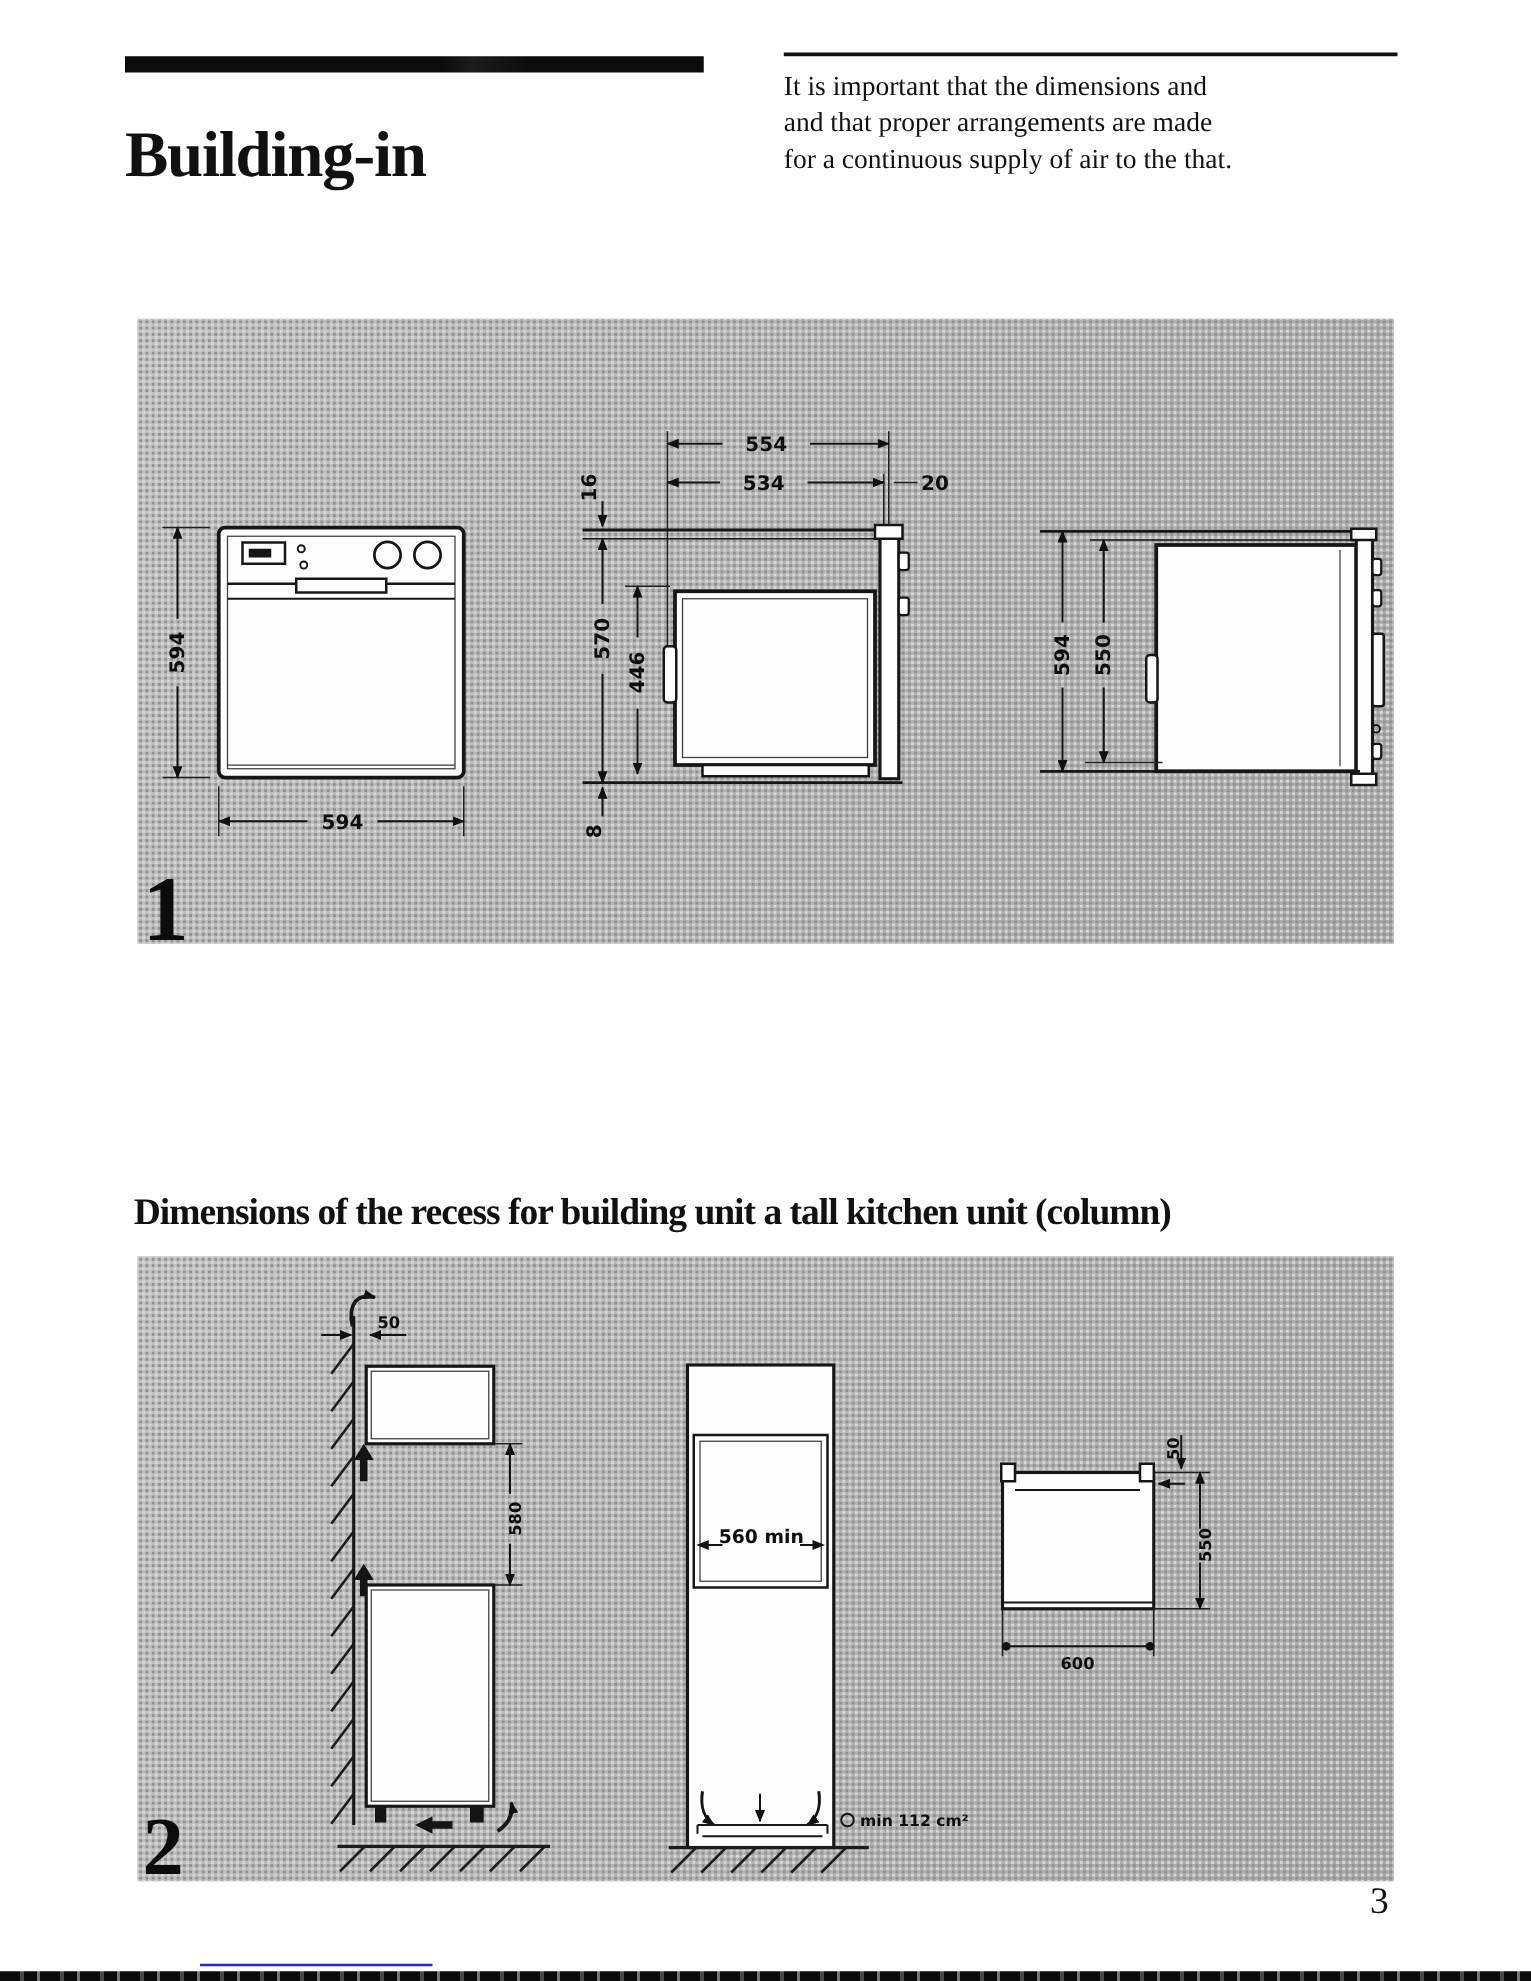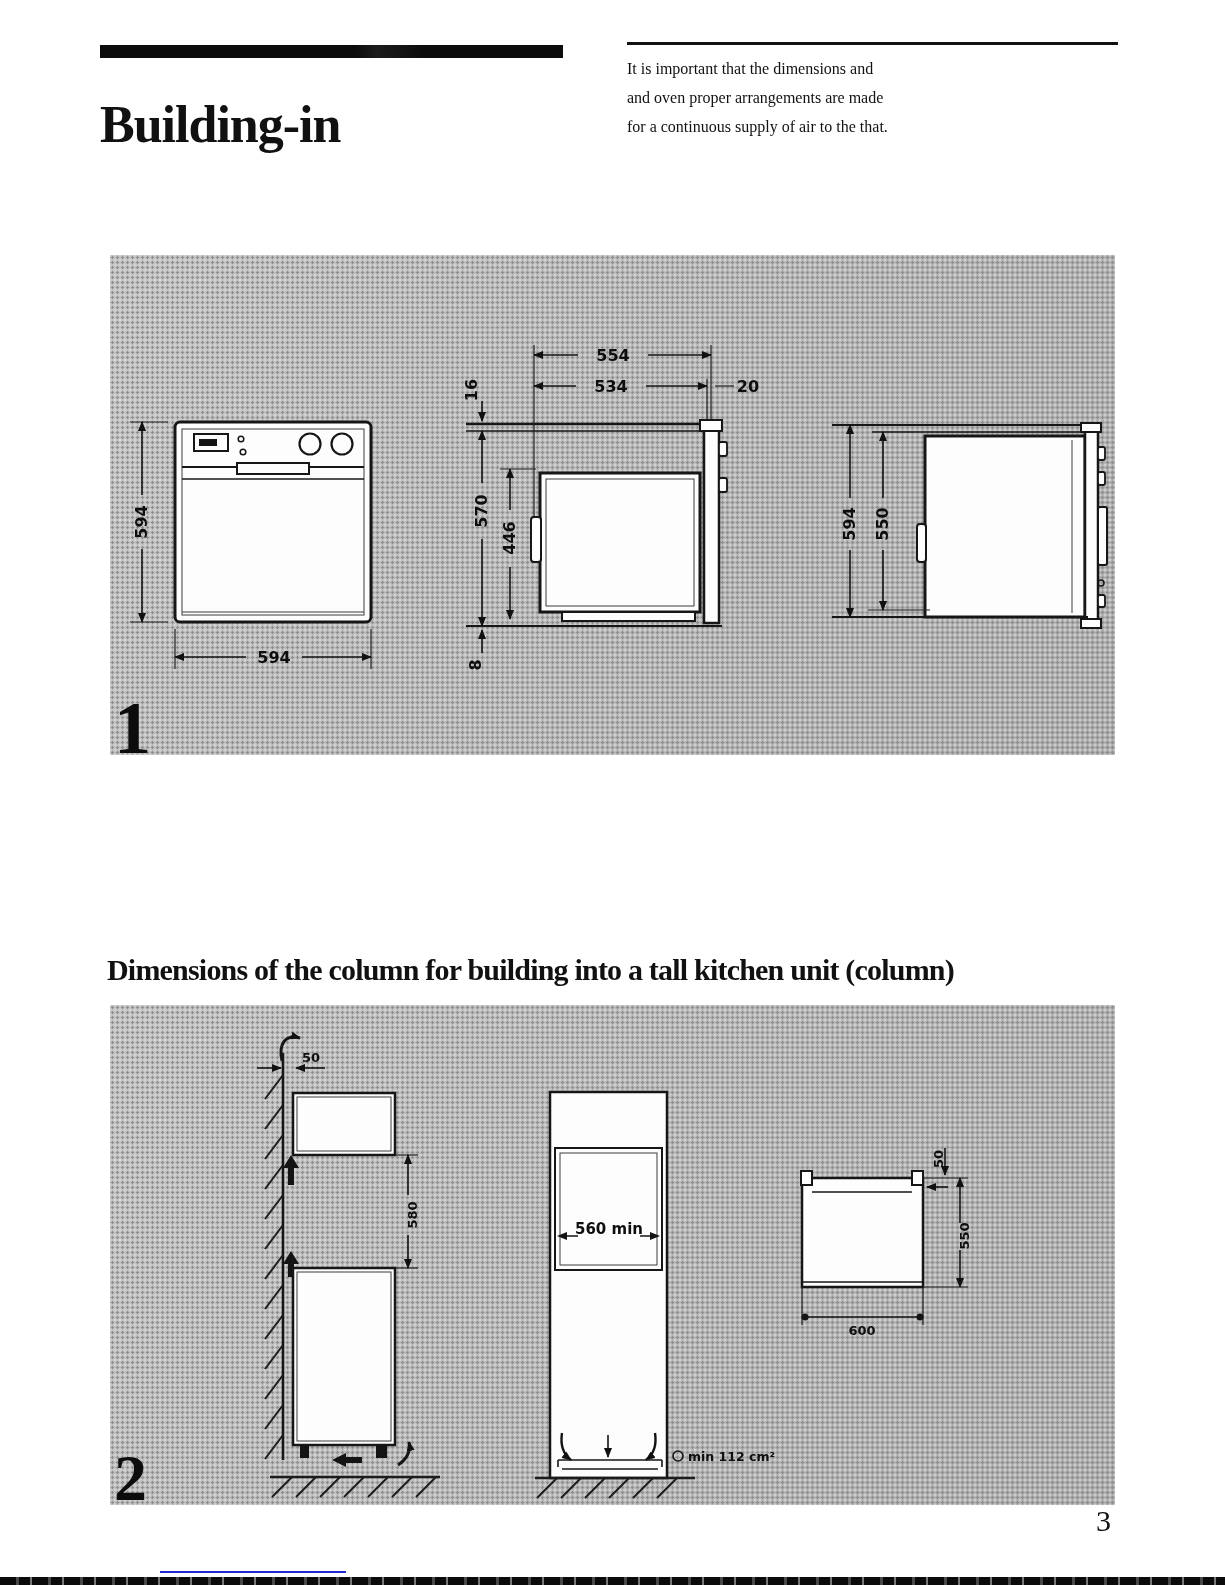--- a/index.html
+++ b/index.html
@@ -5,21 +5,21 @@
   html,body{margin:0;padding:0;background:#e8e8e8;}
   .page{position:relative;width:1225px;height:1585px;background:#ffffff;overflow:hidden;
         font-family:"Liberation Serif",serif;color:#111;}
 
   
   .title-bar{position:absolute;left:100px;top:45px;width:463px;height:13px;
              background:linear-gradient(90deg,#0c0c0c 0 55%,#1c1c1c 60%,#0c0c0c 70%);}
   .page-title{position:absolute;left:100px;top:60px;font-size:52px;font-weight:bold;
               letter-spacing:-1px;}
   .intro-rule{position:absolute;left:627px;top:42px;width:491px;height:3px;background:#121212;}
-  .intro{position:absolute;left:627px;top:54px;width:500px;font-size:16px;line-height:29px;}
+  .intro{position:absolute;left:627px;top:54px;width:500px;font-size:22px;line-height:29px;}
 
   .section-heading{position:absolute;left:107px;top:928px;font-size:30px;font-weight:bold;
                    letter-spacing:-0.8px;white-space:nowrap;}
 
   
   .figure{position:absolute;left:110px;width:1005px;height:500px;
           background-color:#b7b7b7;
           background-image:
             radial-gradient(#8f8f8f 1px, transparent 1.3px),
             radial-gradient(#d9d9d9 1px, transparent 1.3px),
@@ -58,21 +58,21 @@
 </head>
 <body>
 
 <div class="page">
 
   <div class="title-bar"></div>
   <h1 class="page-title">Building-in</h1>
   <div class="intro-rule"></div>
   <div class="intro">
     <div>It is important that the dimensions and</div>
-    <div>and oven proper arrangements are made</div>
+    <div>and that proper arrangements are made</div>
     <div>for a continuous supply of air to the that.</div>
   </div>
 
   <div class="figure" id="figure1">
     <svg width="1005" height="500" viewBox="0 0 1005 500">
       <defs>
         <marker id="f1a" markerWidth="10" markerHeight="8" refX="9" refY="4" orient="auto-start-reverse" markerUnits="userSpaceOnUse">
           <path d="M0,0 L10,4 L0,8 Z" fill="#111"></path>
         </marker>
       </defs>
@@ -187,21 +187,21 @@
         <g>
           <line class="dimline" x1="773" y1="177" x2="773" y2="243" marker-start="url(#f1a)"></line>
           <line class="dimline" x1="773" y1="295" x2="773" y2="355" marker-end="url(#f1a)"></line>
           <text class="dim" transform="rotate(-90 773 269)" x="773" y="274" text-anchor="middle">550</text>
         </g>
       </g>
     </svg>
     <div class="fig-label">1</div>
   </div>
 
-  <h2 class="section-heading">Dimensions of the column for building into a tall kitchen unit (column)</h2>
+  <h2 class="section-heading">Dimensions of the recess for building unit a tall kitchen unit (column)</h2>
 
   <div class="figure" id="figure2">
     <svg width="1005" height="500" viewBox="0 0 1005 500">
       <defs>
         <marker id="f2a" markerWidth="10" markerHeight="8" refX="9" refY="4" orient="auto-start-reverse" markerUnits="userSpaceOnUse">
           <path d="M0,0 L10,4 L0,8 Z" fill="#111"></path>
         </marker>
       </defs>
 
       <g>

